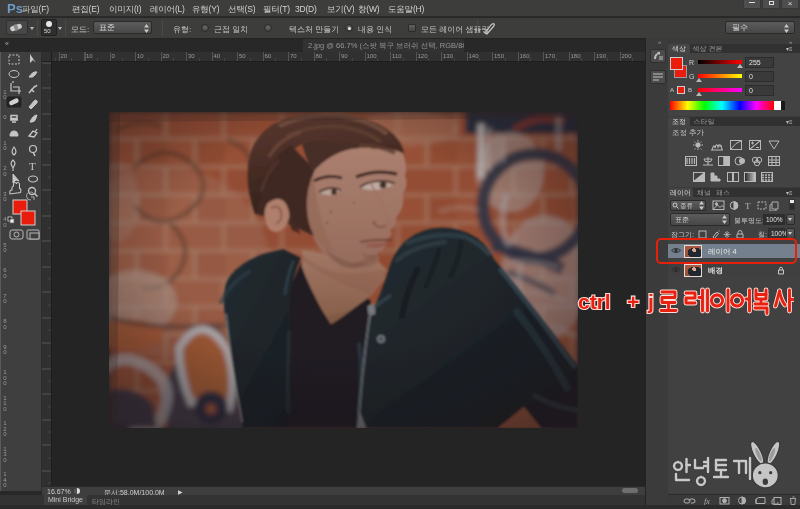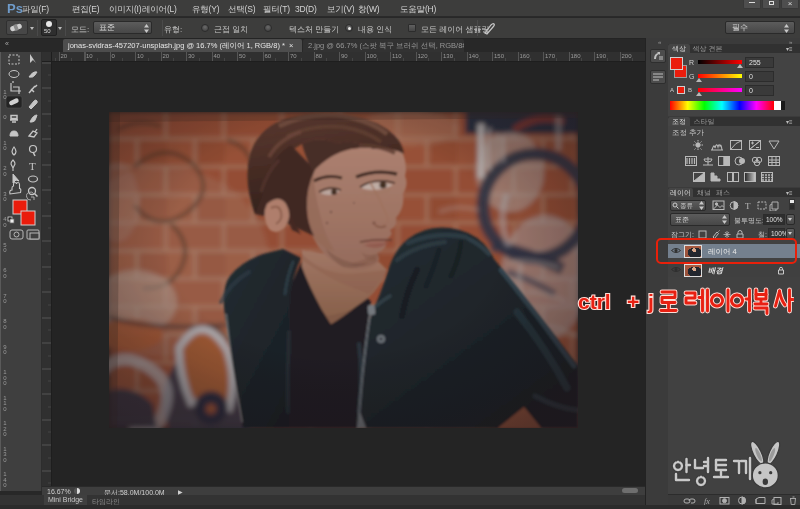--- a/index.html
+++ b/index.html
@@ -36,28 +36,28 @@
 .vbox{position:absolute;background:#3a3a3a;border:1px solid #2c2c2c;color:#e0e0e0;font-size:7px;}
 </style></head>
 <body>
 <div id="app">
 
 <div class="abs" id="menubar">
   <span id="ps">Ps</span>
   <span class="mi" style="left:22px">파일(F)</span>
   <span class="mi" style="left:72px">편집(E)</span>
   <span class="mi" style="left:109px">이미지(I)</span>
-  <span class="mi" style="left:142px">레이어(L)</span>
+  <span class="mi" style="left:150px">레이어(L)</span>
   <span class="mi" style="left:192px">유형(Y)</span>
   <span class="mi" style="left:228px">선택(S)</span>
   <span class="mi" style="left:263px">필터(T)</span>
   <span class="mi" style="left:295px">3D(D)</span>
   <span class="mi" style="left:327px">보기(V)</span>
   <span class="mi" style="left:358px">창(W)</span>
-  <span class="mi" style="left:400px">도움말(H)</span>
+  <span class="mi" style="left:388px">도움말(H)</span>
 </div>
 <div class="winbtn" style="left:743px"><span style="display:inline-block;width:6px;height:1.5px;background:#ddd;vertical-align:2px"></span></div>
 <div class="winbtn" style="left:762px"><span style="display:inline-block;width:5px;height:4px;border:1px solid #ddd;vertical-align:0px"></span></div>
 <div class="winbtn" style="left:781px;font-size:8px;line-height:8px">×</div>
 
 <div class="abs" id="optbar">
   <div class="abs" style="left:6px;top:2px;width:22px;height:15px;background:#474747;border:1px solid #303030;border-radius:2px"></div>
   <svg class="abs" style="left:8px;top:4px" width="16" height="11" viewBox="0 0 16 11">
         <rect x="2" y="3" width="12" height="5" rx="2.5" fill="#cfcfcf" transform="rotate(-20 8 5.5)"></rect>
         <rect x="6.2" y="2.2" width="3.6" height="6.6" rx="1" fill="#8a8a8a" transform="rotate(-20 8 5.5)"></rect>
@@ -69,21 +69,21 @@
   <div class="txt" style="left:44px;top:10px;color:#ddd;font-size:6px">50</div>
   <div class="abs" style="left:58px;top:9px;width:0;height:0;border-left:2.5px solid transparent;border-right:2.5px solid transparent;border-top:3px solid #bbb"></div>
   <div class="sep" style="left:65px"></div>
   <div class="txt" style="left:71px;top:6px">모드:</div>
   <div class="ddl" style="left:93px;top:3px;width:59px;height:13px;line-height:12px;padding-left:5px">표준</div>
   <svg class="abs" style="left:144px;top:6px" width="5" height="9" viewBox="0 0 5 9">
         <path d="M2.5 0 L5 3.5 0 3.5Z" fill="#c8c8c8"></path>
         <path d="M2.5 9 L0 5.5 5 5.5Z" fill="#c8c8c8"></path>
       </svg>
   <div class="sep" style="left:162px"></div>
-  <div class="txt" style="left:164px;top:6px">유형:</div>
+  <div class="txt" style="left:173px;top:6px">유형:</div>
   <div class="radio" style="left:201px;top:6px"></div>
   <div class="txt" style="left:214px;top:6px">근접 일치</div>
   <div class="radio" style="left:264px;top:6px"></div>
   <div class="txt" style="left:289px;top:6px">텍스처 만들기</div>
   <div class="radio on" style="left:345px;top:6px"></div>
   <div class="txt" style="left:358px;top:6px">내용 인식</div>
   <div class="chk" style="left:408px;top:6px"></div>
   <div class="txt" style="left:421px;top:6px">모든 레이어 샘플링</div>
   <div class="sep" style="left:477px"></div>
   <svg class="abs" style="left:483px;top:4px" width="14" height="13" viewBox="0 0 14 13">
@@ -91,21 +91,20 @@
       </svg>
   <div class="ddl" style="left:725px;top:3px;width:70px;height:13px;line-height:12px;padding-left:6px">필수</div>
   <svg class="abs" style="left:784px;top:6px" width="5" height="9" viewBox="0 0 5 9">
         <path d="M2.5 0 L5 3.5 0 3.5Z" fill="#c8c8c8"></path>
         <path d="M2.5 9 L0 5.5 5 5.5Z" fill="#c8c8c8"></path>
       </svg>
 </div>
 
 <div class="abs" id="tabbar">
   <div class="txt" style="left:5px;top:1px;color:#aaa;font-size:7px">«</div>
-  <div class="tab1">jonas-svidras-457207-unsplash.jpg @ 16.7% (레이어 1, RGB/8) * &nbsp;×</div>
   <div class="tab2">2.jpg @ 66.7% (스팟 복구 브러쉬 선택, RGB/8#) * ×</div>
 </div>
 
 <div class="abs" id="toolbar"></div>
 <svg class="abs" style="left:0;top:52px" width="42" height="200" viewBox="0 0 42 200" id="toolsvg">
   <g stroke="#c6c6c6" fill="none" stroke-width="1">
     <rect x="9" y="3" width="10" height="9" stroke-dasharray="2 1.5"></rect>
     <path d="M30 2 l0 9 l3-3 l3 3 z" fill="#c6c6c6" stroke="none"></path>
     <ellipse cx="14" cy="22" rx="5" ry="3.5"></ellipse>
     <path d="M29 25 q4-6 8-5 l-2 3 q-2 3-6 2z" fill="#c6c6c6"></path>
@@ -549,21 +548,21 @@
       <circle cx="5" cy="3.5" r="1.5" fill="#2e2e2e"></circle>
     </svg>
 <div class="abs" style="left:684px;top:245px;width:18px;height:13px;background:radial-gradient(circle at 58% 38%, #d8a88c 0 17%, transparent 18%),radial-gradient(ellipse at 62% 62%, #22262e 0 52%, transparent 53%),linear-gradient(#a85a40,#96503a);border:1px solid #ddd" id="thumb1"></div>
 <div class="txt" style="left:708px;top:247px;color:#e8e8e8;font-size:7.5px">레이어 4</div>
 <div class="abs" style="left:668px;top:263px;width:132px;height:14px;background:#404040"></div>
 <svg class="abs" style="left:671px;top:266px" width="10" height="7" viewBox="0 0 10 7">
       <path d="M0.5 3.5 Q5 -0.5 9.5 3.5 Q5 7.5 0.5 3.5z" fill="none" stroke="#2e2e2e" stroke-width="1"></path>
       <circle cx="5" cy="3.5" r="1.5" fill="#2e2e2e"></circle>
     </svg>
 <div class="abs" style="left:684px;top:264px;width:18px;height:13px;background:radial-gradient(circle at 58% 38%, #d8a88c 0 17%, transparent 18%),radial-gradient(ellipse at 62% 62%, #22262e 0 52%, transparent 53%),linear-gradient(#a85a40,#96503a);border:1px solid #ddd" id="thumb2"></div>
-<div class="txt" style="left:708px;top:266px;color:#e0e0e0;font-size:7.5px;font-style:italic;font-weight:bold">배경</div>
+<div class="txt" style="left:708px;top:266px;color:#e0e0e0;font-size:7.5px;font-weight:bold">배경</div>
 <svg class="abs" style="left:777px;top:266px" width="8" height="9" viewBox="0 0 8 9">
       <path d="M2.5 4 v-1.2 a1.5 1.5 0 0 1 3 0 V4 M1.5 4 h5 v4 h-5z" stroke="#c9c9c9" fill="none" stroke-width="1"></path>
     </svg>
 
 <div class="abs" style="left:668px;top:494px;width:132px;height:11px;background:#3a3a3a;border-top:1px solid #2c2c2c"></div>
 <svg class="abs" style="left:682px;top:496px" width="118" height="9" viewBox="0 0 118 9">
  <g stroke="#b0b0b0" fill="none" stroke-width="1">
   <path d="M2 5 a2 2 0 0 1 2-2 h2 a2 2 0 0 1 0 4 h-2 a2 2 0 0 1-2-2z m5 0 a2 2 0 0 1 2-2 h2 a2 2 0 0 1 0 4 h-2"></path>
   <text x="22" y="7.5" font-size="8" font-style="italic" fill="#b0b0b0" stroke="none" font-family="Liberation Serif">fx</text>
   <rect x="38" y="1.5" width="9" height="6.5"></rect>

